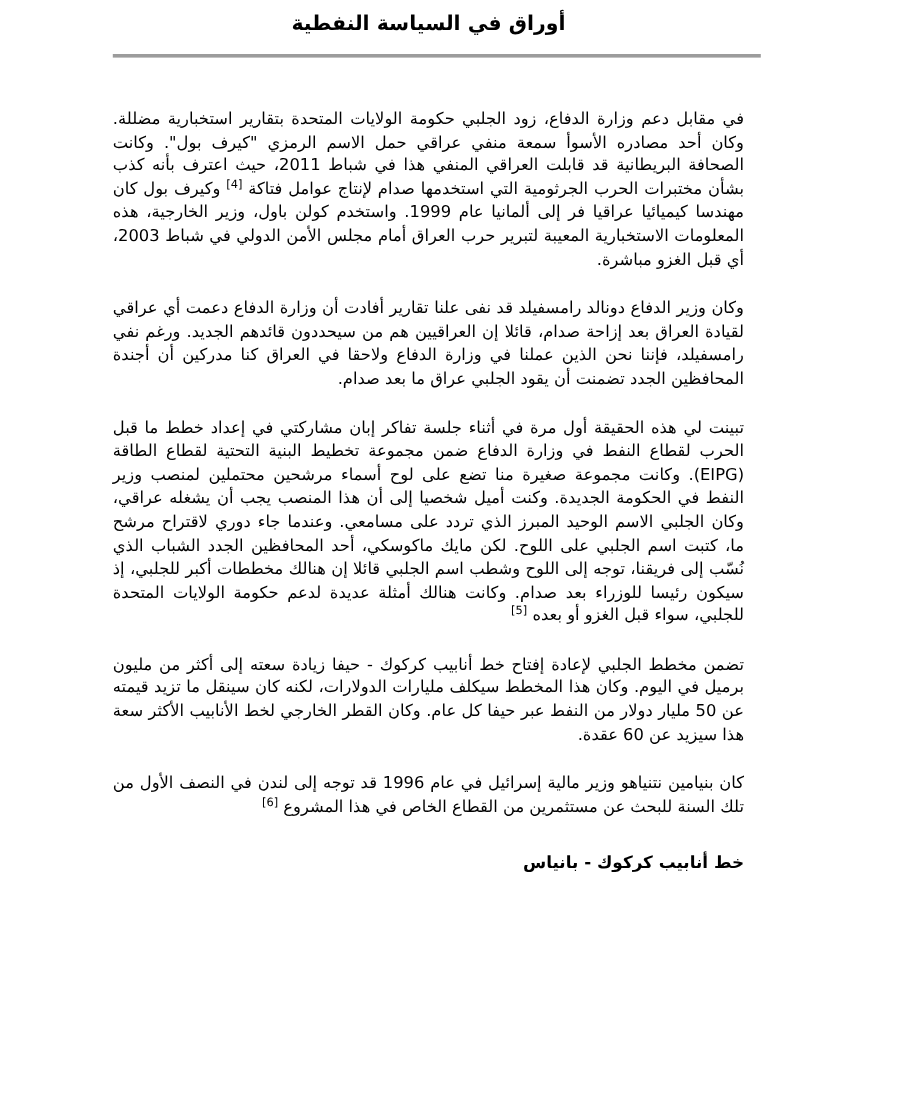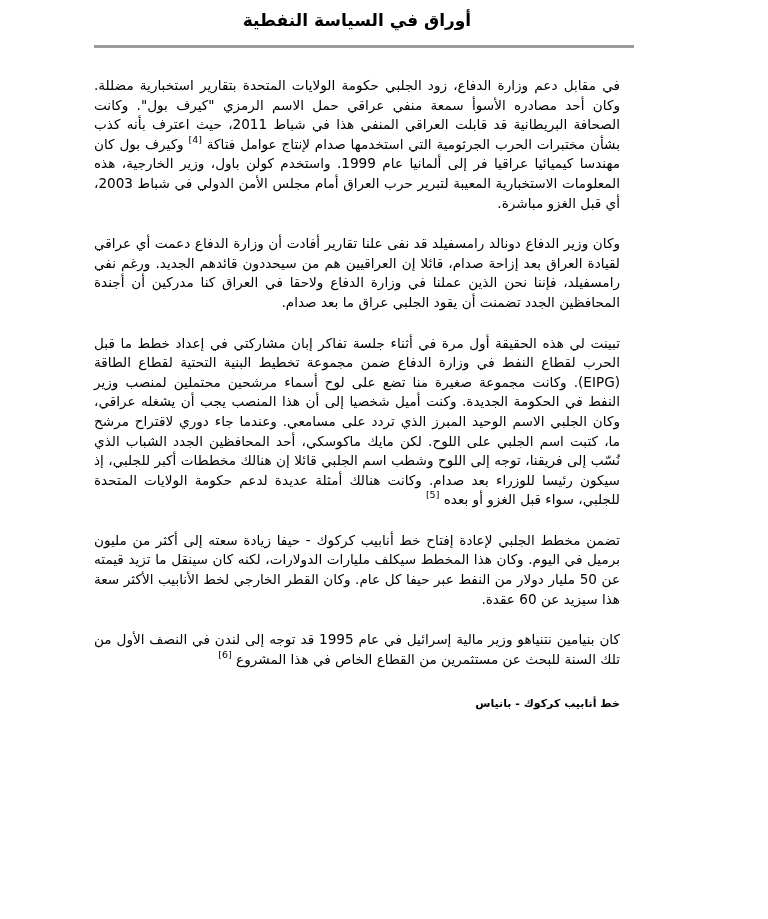--- a/index.html
+++ b/index.html
@@ -27,48 +27,48 @@
     letter-spacing: 0;
   }
   .title-rule {
     height: 3px;
     background: #9c9c9c;
     width: 540px;
     margin: 15px auto 0 auto;
   }
   .body-text {
     direction: rtl;
-    margin-top: 28px;
+    margin-top: 42px;
   }
   p.para {
     font-size: 13.6px;
     line-height: 19.6px;
     text-align: justify;
     margin: 0 0 21px 0;
   }
   p.para sup {
     font-size: 9.5px;
     line-height: 0;
     vertical-align: super;
   }
   .section-heading {
     direction: rtl;
     text-align: right;
-    font-size: 11px;
+    font-size: 14px;
     font-weight: bold;
     margin: 28px 0 0 0;
   }
 </style>
 </head>
 <body>
 
 <div class="page">
   <h1 class="doc-title">أوراق في السياسة النفطية</h1>
   <div class="title-rule"></div>
   <div class="body-text" id="paragraphs">
       <p class="para"><span>في مقابل دعم وزارة الدفاع، زود الجلبي حكومة الولايات المتحدة بتقارير استخبارية مضللة. وكان أحد مصادره الأسوأ سمعة منفي عراقي حمل الاسم الرمزي "كيرف بول". وكانت الصحافة البريطانية قد قابلت العراقي المنفي هذا في شباط 2011، حيث اعترف بأنه كذب بشأن مختبرات الحرب الجرثومية التي استخدمها صدام لإنتاج عوامل فتاكة </span><sup>[4]</sup><span> وكيرف بول كان مهندسا كيميائيا عراقيا فر إلى ألمانيا عام 1999. واستخدم كولن باول، وزير الخارجية، هذه المعلومات الاستخبارية المعيبة لتبرير حرب العراق أمام مجلس الأمن الدولي في شباط 2003، أي قبل الغزو مباشرة.</span></p>
       <p class="para"><span>وكان وزير الدفاع دونالد رامسفيلد قد نفى علنا تقارير أفادت أن وزارة الدفاع دعمت أي عراقي لقيادة العراق بعد إزاحة صدام، قائلا إن العراقيين هم من سيحددون قائدهم الجديد. ورغم نفي رامسفيلد، فإننا نحن الذين عملنا في وزارة الدفاع ولاحقا في العراق كنا مدركين أن أجندة المحافظين الجدد تضمنت أن يقود الجلبي عراق ما بعد صدام.</span></p>
       <p class="para"><span>تبينت لي هذه الحقيقة أول مرة في أثناء جلسة تفاكر إبان مشاركتي في إعداد خطط ما قبل الحرب لقطاع النفط في وزارة الدفاع ضمن مجموعة تخطيط البنية التحتية لقطاع الطاقة (EIPG). وكانت مجموعة صغيرة منا تضع على لوح أسماء مرشحين محتملين لمنصب وزير النفط في الحكومة الجديدة. وكنت أميل شخصيا إلى أن هذا المنصب يجب أن يشغله عراقي، وكان الجلبي الاسم الوحيد المبرز الذي تردد على مسامعي. وعندما جاء دوري لاقتراح مرشح ما، كتبت اسم الجلبي على اللوح. لكن مايك ماكوسكي، أحد المحافظين الجدد الشباب الذي نُسّب إلى فريقنا، توجه إلى اللوح وشطب اسم الجلبي قائلا إن هنالك مخططات أكبر للجلبي، إذ سيكون رئيسا للوزراء بعد صدام. وكانت هنالك أمثلة عديدة لدعم حكومة الولايات المتحدة للجلبي، سواء قبل الغزو أو بعده </span><sup>[5]</sup></p>
       <p class="para"><span>تضمن مخطط الجلبي لإعادة إفتاح خط أنابيب كركوك - حيفا زيادة سعته إلى أكثر من مليون برميل في اليوم. وكان هذا المخطط سيكلف مليارات الدولارات، لكنه كان سينقل ما تزيد قيمته عن 50 مليار دولار من النفط عبر حيفا كل عام. وكان القطر الخارجي لخط الأنابيب الأكثر سعة هذا سيزيد عن 60 عقدة.</span></p>
-      <p class="para"><span>كان بنيامين نتنياهو وزير مالية إسرائيل في عام 1995 قد توجه إلى لندن في النصف الأول من تلك السنة للبحث عن مستثمرين من القطاع الخاص في هذا المشروع </span><sup>[6]</sup></p>
+      <p class="para"><span>كان بنيامين نتنياهو وزير مالية إسرائيل في عام 1996 قد توجه إلى لندن في النصف الأول من تلك السنة للبحث عن مستثمرين من القطاع الخاص في هذا المشروع </span><sup>[6]</sup></p>
     </div>
   <h2 class="section-heading">خط أنابيب كركوك - بانياس</h2>
 </div>
 
 </body></html>

